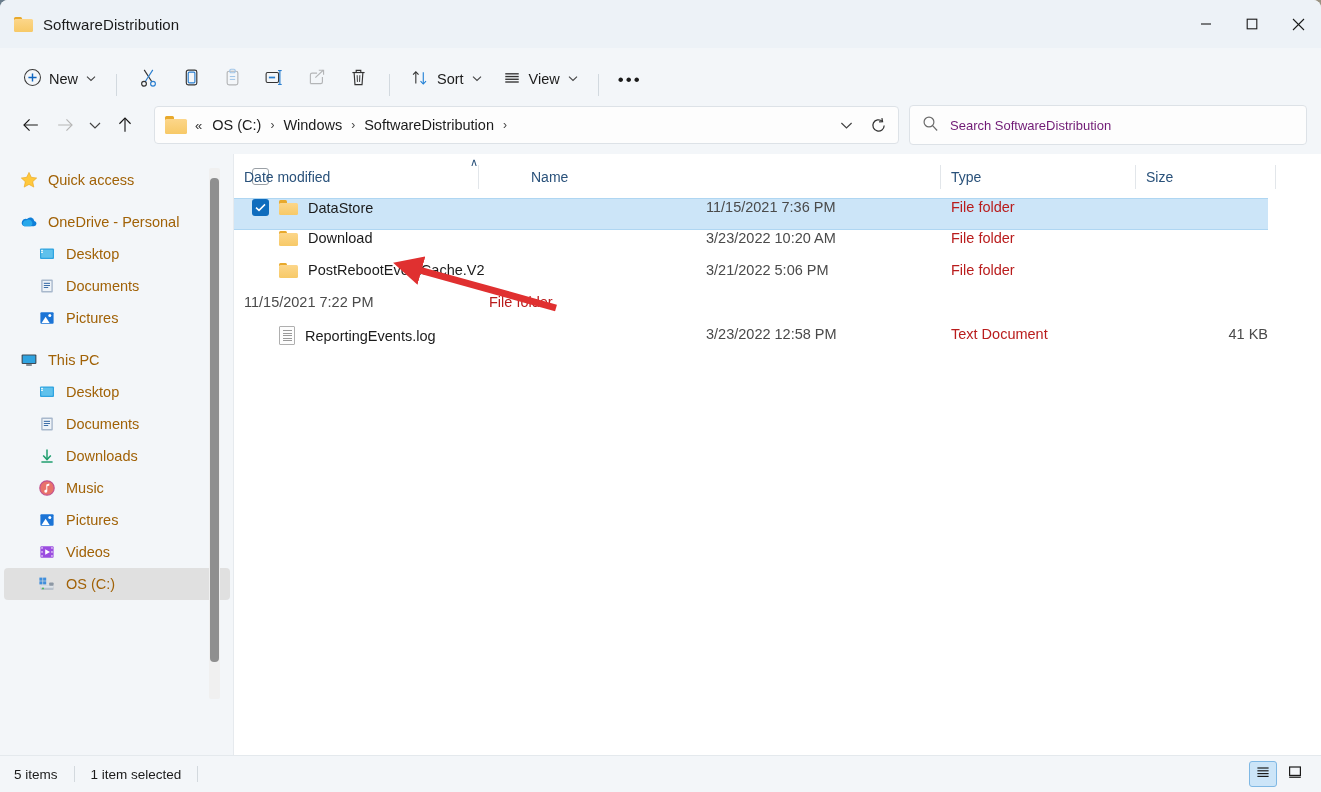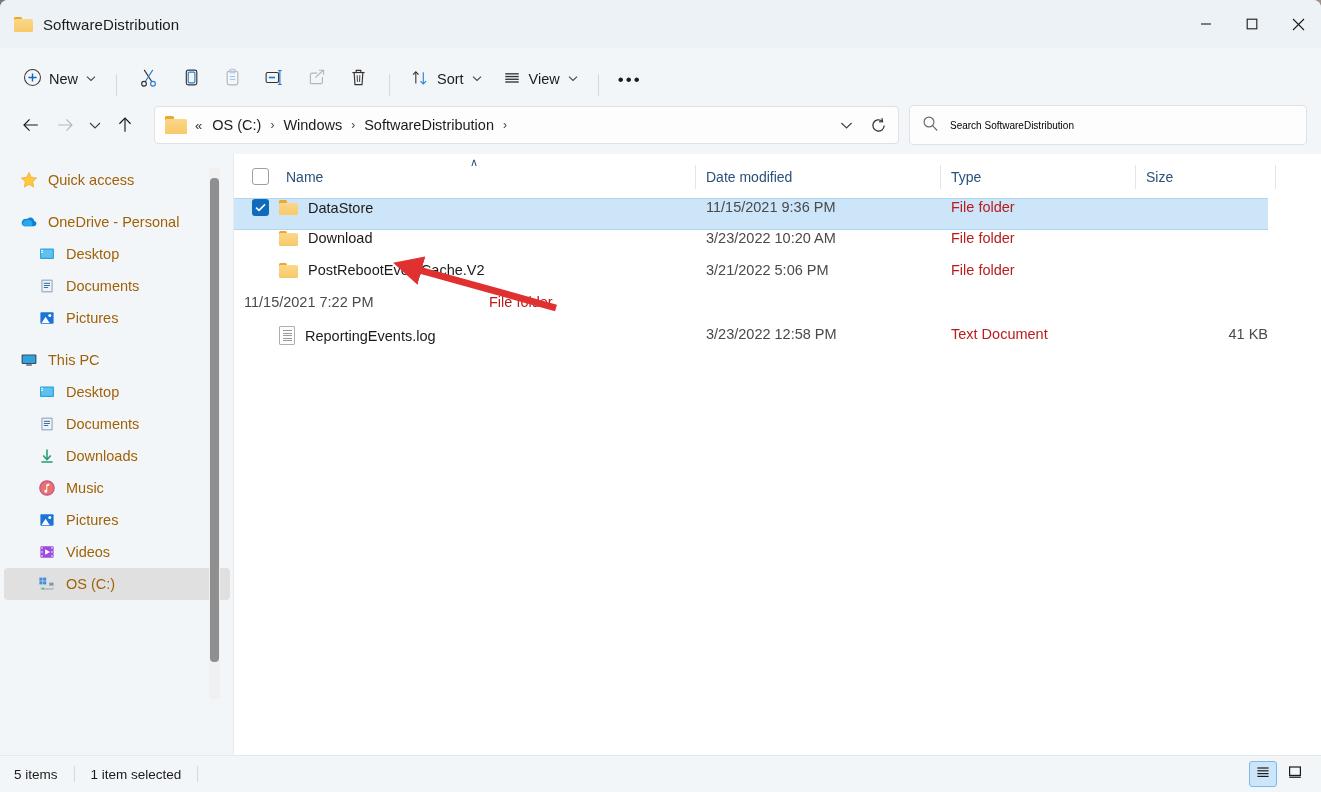--- a/index.html
+++ b/index.html
@@ -98,21 +98,21 @@
   .bc-btn {
     width: 32px; height: 30px; border-radius: 3px;
     display:flex; align-items:center; justify-content:center; color:#333;
   }
 
   #search {
     flex: 0 0 398px; height: 40px; margin-left: 10px;
     background: #FDFDFD; border: 1px solid #DDE2E7; border-radius: 4px;
     display: flex; align-items: center; padding: 0 12px; gap: 11px;
   }
-  .search-ph { font-size: 10px; color: #000000; }
+  .search-ph { font-size: 13px; color: #701a75; }
 
   
   #body { flex: 1 1 auto; display: flex; min-height: 0; background: #fff; }
 
   
   #sidebar {
     flex: 0 0 234px; background: #F3F6F9; position: relative;
     padding-top: 10px; overflow: hidden;
   }
   .nav-item {
@@ -583,26 +583,26 @@
         <div id="sb-thumb"></div>
       </div>
       <div class="sb-divider"></div>
     </div>
 
     <div id="filepane">
 
       <div id="colheader">
         <div class="hdr-checkbox"></div>
         <div class="sort-caret">∧</div>
+        <div class="col col-date">
+          <span>Date modified</span>
+          <span class="sep"></span>
+        </div>
         <div class="col col-name">
           <span>Name</span>
-          <span class="sep"></span>
-        </div>
-        <div class="col col-date">
-          <span>Date modified</span>
           <span class="sep"></span>
         </div>
         <div class="col col-type">
           <span>Type</span>
           <span class="sep"></span>
         </div>
         <div class="col col-size">
           <span>Size</span>
           <span class="sep"></span>
         </div>
@@ -612,21 +612,21 @@
         <div class="row-sel-wrap selected" style="background:#CCE5F8;border-top:1px solid #AFD6F2;border-bottom:1px solid #AFD6F2;">
           <div class="cell-name">
             <span class="row-check">
               <svg width="11" height="9" viewBox="0 0 11 9">
                   <polyline points="1,4.6 4,7.4 10,1.4" fill="none" stroke="#fff" stroke-width="1.5"></polyline>
                 </svg>
             </span>
             <span class="folder"></span>
             <span>DataStore</span>
           </div>
-          <div class="cell-date">11/15/2021 9:36 PM</div>
+          <div class="cell-date">11/15/2021 7:36 PM</div>
           <div class="cell-type">File folder</div>
           <div class="cell-size"></div>
         </div>
       </div>
 
       <div class="row">
         <div class="row-sel-wrap">
           <div class="cell-name">
             <span class="check-spacer"></span>
             <span class="folder"></span>

